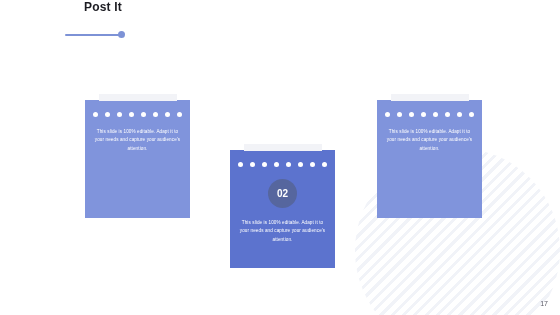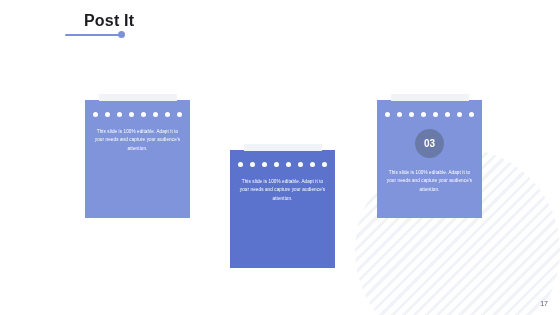--- a/index.html
+++ b/index.html
@@ -36,22 +36,22 @@
       #ffffff 3px,
       #ffffff 8px
     );
     pointer-events: none;
   }
 
   
   .page-title {
     position: absolute;
     left: 84px;
-    top: 12px;
-    font-size: 16px;
+    top: 0;
+    font-size: 12px;
     font-weight: bold;
     color: #1c1c22;
     letter-spacing: 0.2px;
   }
   .title-rule {
     position: absolute;
     left: 65px;
     top: 34px;
     width: 58px;
     height: 2px;
@@ -168,34 +168,34 @@
     <div class="dots-row">
       <span class="dot"></span>
       <span class="dot"></span>
       <span class="dot"></span>
       <span class="dot"></span>
       <span class="dot"></span>
       <span class="dot"></span>
       <span class="dot"></span>
       <span class="dot"></span>
     </div>
+    <div class="badge">02</div>
     <div class="card-body">This slide is 100% editable. Adapt it to your needs and capture your audience's attention.</div>
   </div>
 
   <div class="card card-light card-3">
     <div class="card-tab"></div>
     <div class="dots-row">
       <span class="dot"></span>
       <span class="dot"></span>
       <span class="dot"></span>
       <span class="dot"></span>
       <span class="dot"></span>
       <span class="dot"></span>
       <span class="dot"></span>
       <span class="dot"></span>
     </div>
-    <div class="badge">03</div>
     <div class="card-body">This slide is 100% editable. Adapt it to your needs and capture your audience's attention.</div>
   </div>
 
   <div class="page-number">17</div>
 
 </div>
 
 </body></html>

